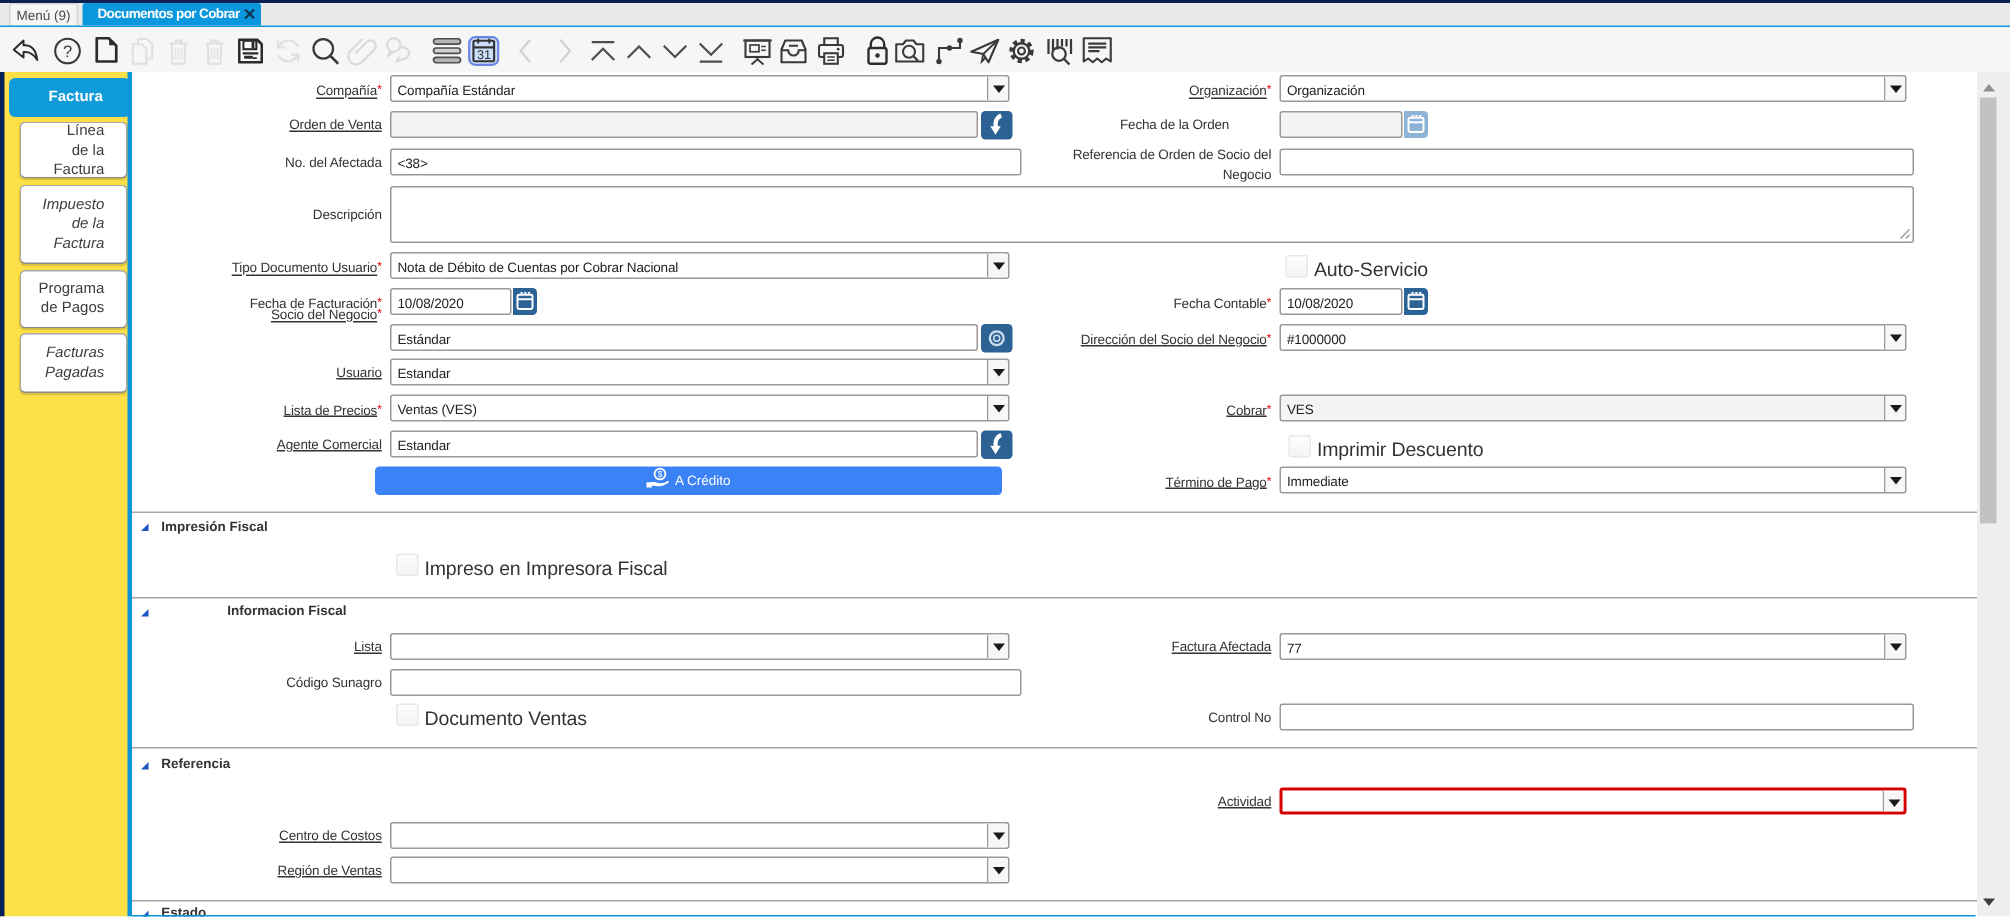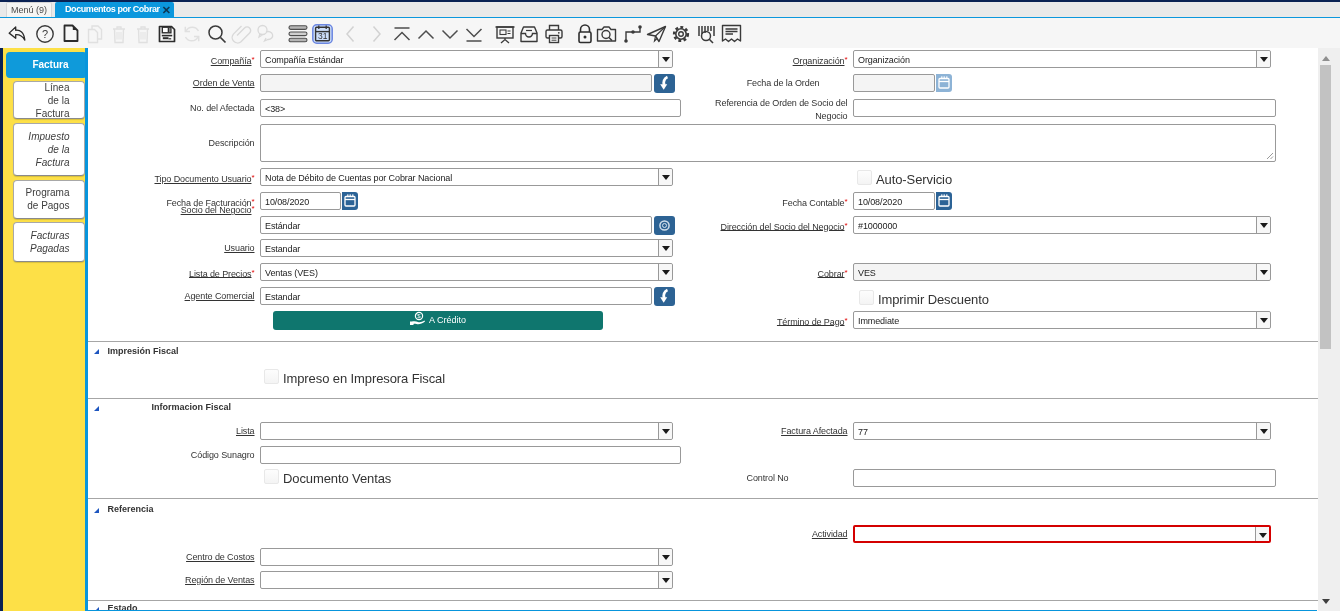--- a/index.html
+++ b/index.html
@@ -29,21 +29,21 @@
 .combo .arr:after { content:""; position:absolute; left:3px; top:6px; width:0; height:0; border:4px solid transparent; border-top:5px solid #1a1a1a; border-bottom:none; }
 .sbtn { position:absolute; width:21px; height:19px; background:#2d6394; border-radius:3px; }
 .calbtn { position:absolute; width:16px; height:18px; background:#2c6396; border-radius:0 3px 3px 0; }
 .calbtn.dis { background:#8db3d6; }
 .cb { position:absolute; width:15px; height:15px; border:1px solid #e8e8e8; border-radius:2px; background:linear-gradient(#fdfdfd,#f4f4f4); }
 .cblab { position:absolute; font-size:13px; color:#333; letter-spacing:-0.1px; }
 .sep { position:absolute; left:0; width:1230px; height:1px; background:#a6a6a6; }
 .ghead { position:absolute; left:20px; font-weight:bold; font-size:9px; color:#333; }
 .gtri { position:absolute; left:6px; width:0; height:0; border-left:5.5px solid transparent; border-bottom:5.5px solid #1e56c0; }
 .ta { position:absolute; border:1px solid #999; border-radius:2px; background:#fff; }
-#abtn { position:absolute; left:185px; top:262.5px; width:330px; height:19.5px; background:#0f766e; border-radius:3px; color:#fff; font-size:9px; text-align:center; line-height:19px; }
+#abtn { position:absolute; left:162px; top:262.5px; width:418px; height:19.5px; background:#3b82f6; border-radius:3px; color:#fff; font-size:9px; text-align:center; line-height:19px; }
 #sb-track { position:absolute; left:1318px; top:48px; width:22px; height:563px; background:#efefef; }
 #sb-thumb { position:absolute; left:1320px; top:65px; width:11px; height:284px; background:#c2c2c2; }
 .sb-arr { position:absolute; width:0; height:0; }
 </style>
 </head>
 <body>
 <div id="topbar"></div>
 <div id="tabbar">
   <div class="tab-menu">Menú (9)</div>
   <div class="tab-active">Documentos por Cobrar<span class="tab-x">✕</span></div>
@@ -302,21 +302,21 @@
   <div class="lab" style="left:10px; top:377px; width:157px;"><u>Lista</u></div>
   <div class="fld combo" style="left:172.5px; top:374px; width:413px;">
       <span class="arr"></span>
     </div>
   <div class="lab" style="left:600px; top:377px; width:160px;"><u>Factura Afectada</u></div>
   <div class="fld combo" style="left:765.5px; top:374px; width:418px;">77<span class="arr"></span></div>
   <div class="lab" style="left:10px; top:400.5px; width:157px;">Código Sunagro</div>
   <div class="fld" style="left:172.5px; top:397.5px; width:421px;"></div>
   <div class="cb" style="left:176px; top:421px;"></div>
   <div class="cblab" style="left:195.5px; top:423px;">Documento Ventas</div>
-  <div class="lab" style="left:600px; top:424px; width:160px;text-align:center;">Control No</div>
+  <div class="lab" style="left:600px; top:424px; width:160px;">Control No</div>
   <div class="fld" style="left:765.5px; top:421px; width:423px;"></div>
 
   <div class="sep" style="top:450px;"></div>
   <div class="gtri" style="top:459.5px;"></div>
   <div class="ghead" style="top:456px;">Referencia</div>
   <div class="lab" style="left:600px; top:480px; width:160px;"><u>Actividad</u></div>
   <div class="fld combo" style="left:765.5px; top:476.5px; width:418px; border:2px solid #d40000;">
       <span class="arr"></span>
     </div>
   <div class="lab" style="left:10px; top:502.5px; width:157px;"><u>Centro de Costos</u></div>

